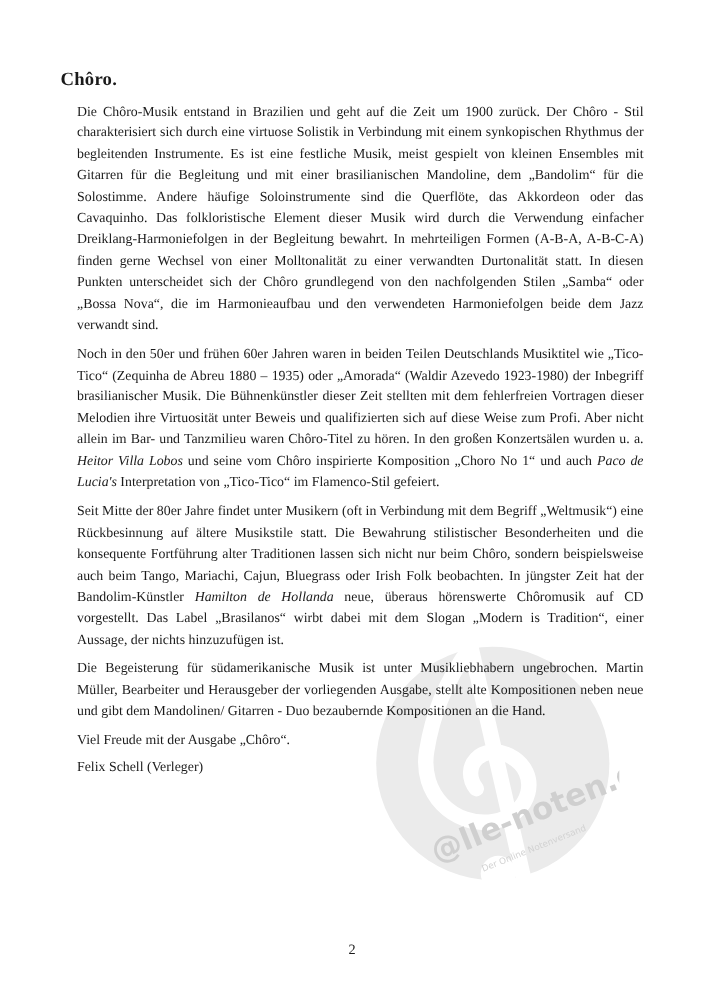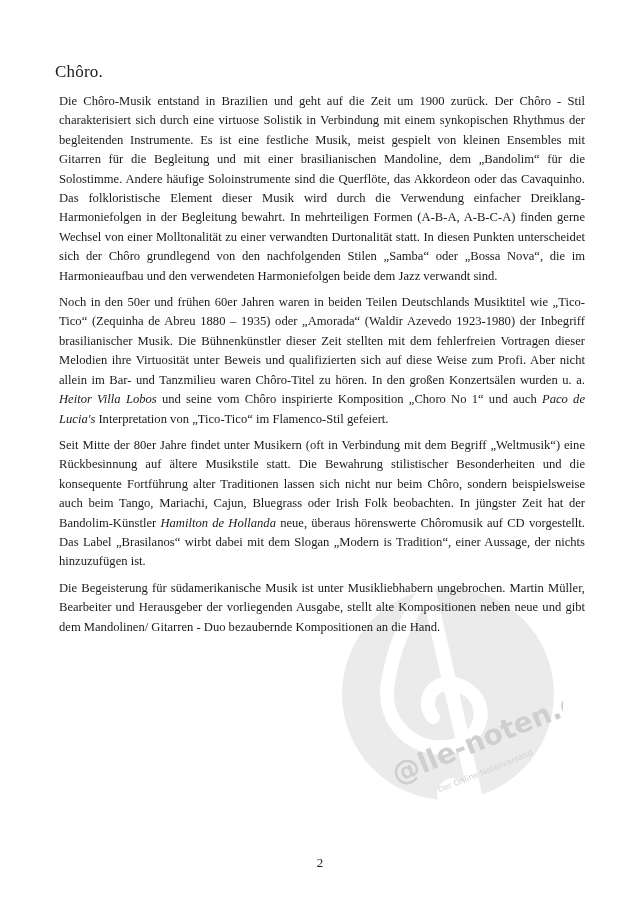--- a/index.html
+++ b/index.html
@@ -1,24 +1,24 @@
 <!DOCTYPE html>
 <html><head>
 <meta charset="utf-8">
 <style>
   html, body { margin: 0; padding: 0; background: #ffffff; }
   body { width: 640px; height: 906px; position: relative; overflow: hidden;
          font-family: "DejaVu Serif", "Liberation Serif", serif; color: #1a1a1a; }
   .page { position: absolute; left: 0; top: 0; width: 640px; height: 906px; background: #fff; }
   .watermark { position: absolute; left: 333px; top: 582px; width: 230px; height: 230px; z-index: 0; }
   .content { position: absolute; left: 55px; top: 62px; width: 530px; z-index: 1; }
-  h1.title { font-family: "Liberation Serif", serif; font-weight: normal; font-size: 17px;
+  h1.title { font-family: "Liberation Serif", serif; font-weight: bold; font-size: 17px;
              margin: 0 0 10px 0; letter-spacing: 0.2px; }
   p { font-family: "Liberation Serif", serif; font-size: 12.6px; line-height: 19.4px;
-      text-align: justify; margin: 0 0 7px 4px; hyphens: manual; }
+      text-align: justify; margin: 0 0 7px 15px; hyphens: manual; }
   p.short { margin-bottom: 5px; }
   i { }
   .page-number { position: absolute; left: 0; width: 640px; top: 855px; text-align: center;
                  font-family: "Liberation Serif", serif; font-size: 13px; z-index: 1; }
 </style>
 </head>
 <body>
 
 <div class="page">
 
@@ -33,17 +33,19 @@
     <text x="98" y="192" transform="rotate(-22 150 180)" font-family="DejaVu Sans, sans-serif" font-size="8" fill="#d2d2d2">Der Online Notenversand</text>
   </svg>
 
   <div class="content">
     <h1 class="title">Chôro.</h1>
     <div id="paragraphs">
         <p><span>Die Chôro-Musik entstand in Brazilien und geht auf die Zeit um 1900 zurück. Der Chôro - Stil charakterisiert sich durch eine virtuose Solistik in Verbindung mit einem synkopischen Rhythmus der begleitenden Instrumente. Es ist eine festliche Musik, meist gespielt von kleinen Ensembles mit Gitarren für die Begleitung und mit einer brasilianischen Mandoline, dem „Bandolim“  für die Solostimme. Andere häufige Soloinstrumente sind die Querflöte, das Akkordeon oder das Cavaquinho. Das folkloristische Element dieser Musik wird durch die Verwendung einfacher Dreiklang-Harmoniefolgen in der Begleitung  bewahrt. In mehrteiligen Formen (A-B-A, A-B-C-A) finden gerne Wechsel von einer Molltonalität zu einer verwandten Durtonalität statt. In diesen Punkten  unterscheidet sich der Chôro grundlegend von den nachfolgenden Stilen „Samba“ oder „Bossa Nova“, die im Harmonieaufbau und den verwendeten Harmoniefolgen beide dem Jazz verwandt sind.</span></p>
         <p><span>Noch in den 50er und frühen 60er Jahren waren in beiden Teilen Deutschlands Musiktitel wie „Tico-Tico“ (Zequinha de Abreu 1880 – 1935) oder „Amorada“ (Waldir Azevedo 1923-1980)  der Inbegriff brasilianischer Musik. Die Bühnenkünstler dieser Zeit stellten mit dem fehlerfreien Vortragen dieser Melodien ihre Virtuosität unter Beweis und qualifizierten sich auf diese Weise zum Profi. Aber nicht allein im Bar- und Tanzmilieu waren Chôro-Titel zu hören. In den großen Konzertsälen wurden  u. a. </span><i>Heitor Villa Lobos</i><span> und seine vom Chôro inspirierte Komposition „Choro No 1“ und auch </span><i>Paco de Lucia's</i><span>  Interpretation von „Tico-Tico“ im Flamenco-Stil gefeiert.</span></p>
         <p><span>Seit Mitte der 80er Jahre findet unter Musikern (oft in Verbindung mit dem Begriff „Weltmusik“) eine Rückbesinnung auf ältere Musikstile statt. Die Bewahrung stilistischer Besonderheiten und die konsequente Fortführung alter Traditionen lassen sich nicht nur beim Chôro, sondern beispielsweise auch beim Tango, Mariachi, Cajun, Bluegrass oder Irish Folk beobachten. In jüngster Zeit hat der Bandolim-Künstler </span><i>Hamilton de Hollanda</i><span> neue, überaus hörenswerte Chôromusik auf CD vorgestellt. Das Label „Brasilanos“ wirbt dabei mit dem Slogan „Modern is Tradition“, einer Aussage, der nichts hinzuzufügen ist.</span></p>
         <p><span>Die Begeisterung für südamerikanische Musik ist unter Musikliebhabern ungebrochen. Martin Müller, Bearbeiter und Herausgeber der vorliegenden Ausgabe, stellt alte Kompositionen neben neue und gibt dem Mandolinen/ Gitarren - Duo bezaubernde Kompositionen an die Hand.</span></p>
+        <p class="short"><span>Viel Freude mit der Ausgabe „Chôro“.</span></p>
+        <p class="short"><span>Felix Schell (Verleger)</span></p>
       </div>
   </div>
 
   <div class="page-number">2</div>
 </div>
 
 </body></html>

